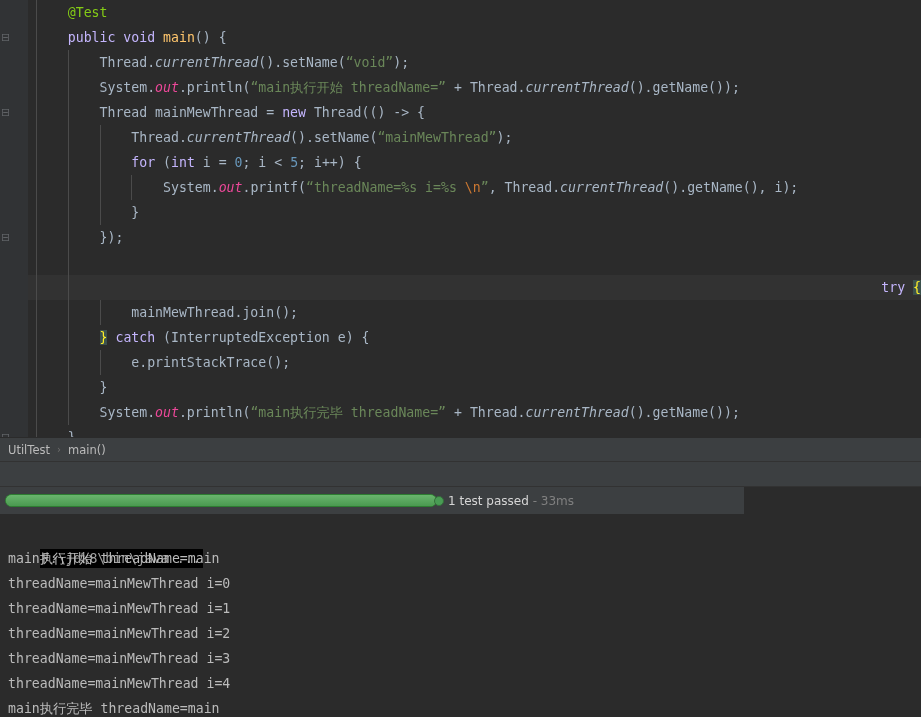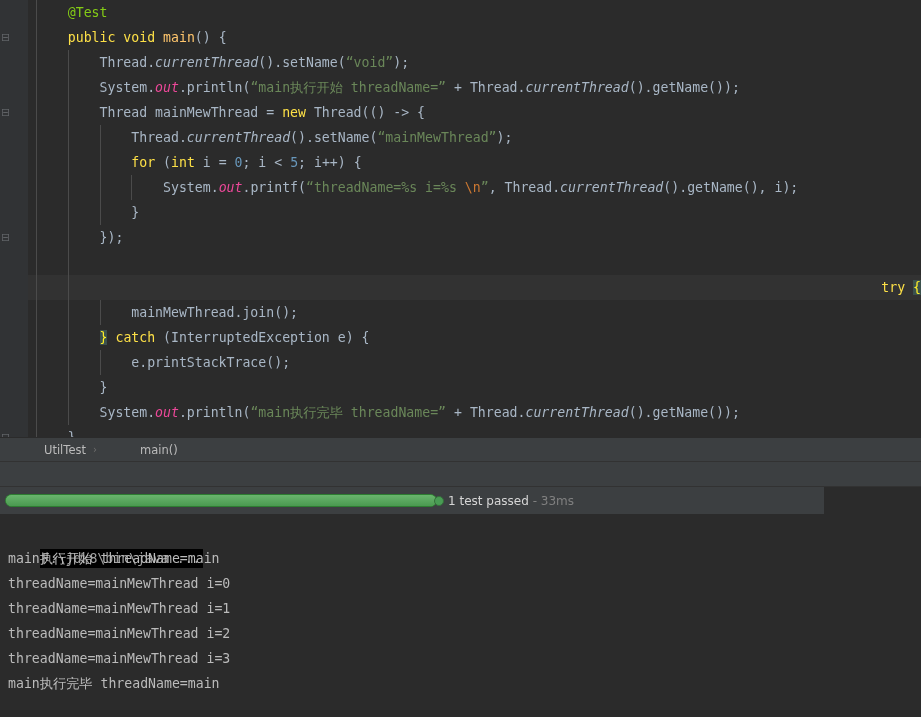--- a/index.html
+++ b/index.html
@@ -60,21 +60,21 @@
   .indent-guide {
     position: absolute;
     top: 0;
     width: 1px;
     height: 100%;
     background: #4b4b4b;
   }
 
   
   .t-anno   { color: #84cc16; }
-  .t-kw     { color: #fde047; }
+  .t-kw     { color: #c4b5fd; }
   .t-method { color: #ffc66d; }
   .t-str    { color: #6a8759; }
   .t-num    { color: #6897bb; }
   .t-static { color: #a9b7c6; font-style: italic; }
   .t-field  { color: #ec4899; font-style: italic; }
   .t-esc    { color: #cc7832; }
   .t-plain  { color: #a9b7c6; }
   .t-brace-match {
     background: #3b514d;
     color: #ffef28;
@@ -87,40 +87,40 @@
     height: 24px;
     background: #3c3f41;
     border-top: 1px solid #2b2b2b;
     display: flex;
     align-items: center;
     padding-left: 8px;
     font-family: "DejaVu Sans", sans-serif;
     font-size: 11.5px;
     color: #bbbbbb;
   }
-  .crumb { color: #bbbbbb; margin-left: 36px; }
+  .crumb { color: #bbbbbb; }
   .crumb-sep {
     color: #6e6e6e;
     margin: 0 7px;
     font-size: 10px;
   }
 
   
   #run-toolbar {
     width: 921px;
     height: 26px;
     background: #3c3f41;
     border-top: 1px solid #323232;
     border-bottom: 1px solid #323232;
   }
 
   
   #test-status-bar {
     position: relative;
-    width: 824px;
+    width: 744px;
     height: 27px;
     background: #3c3f41;
     display: flex;
     align-items: center;
   }
   #progress-track {
     position: absolute;
     left: 5px; top: 7px;
     width: 432px; height: 13px;
     background: #4caf50;
@@ -230,15 +230,16 @@
 <div id="console-pane">
   <div class="console-line cmd">
     <span>F:\jdk8\bin\java ...</span>
   </div>
   <div id="console-output">
       <div class="console-line">main执行开始 threadName=main</div>
       <div class="console-line">threadName=mainMewThread i=0</div>
       <div class="console-line">threadName=mainMewThread i=1</div>
       <div class="console-line">threadName=mainMewThread i=2</div>
       <div class="console-line">threadName=mainMewThread i=3</div>
+      <div class="console-line">threadName=mainMewThread i=4</div>
       <div class="console-line">main执行完毕 threadName=main</div>
     </div>
 </div>
 
 </body></html>

